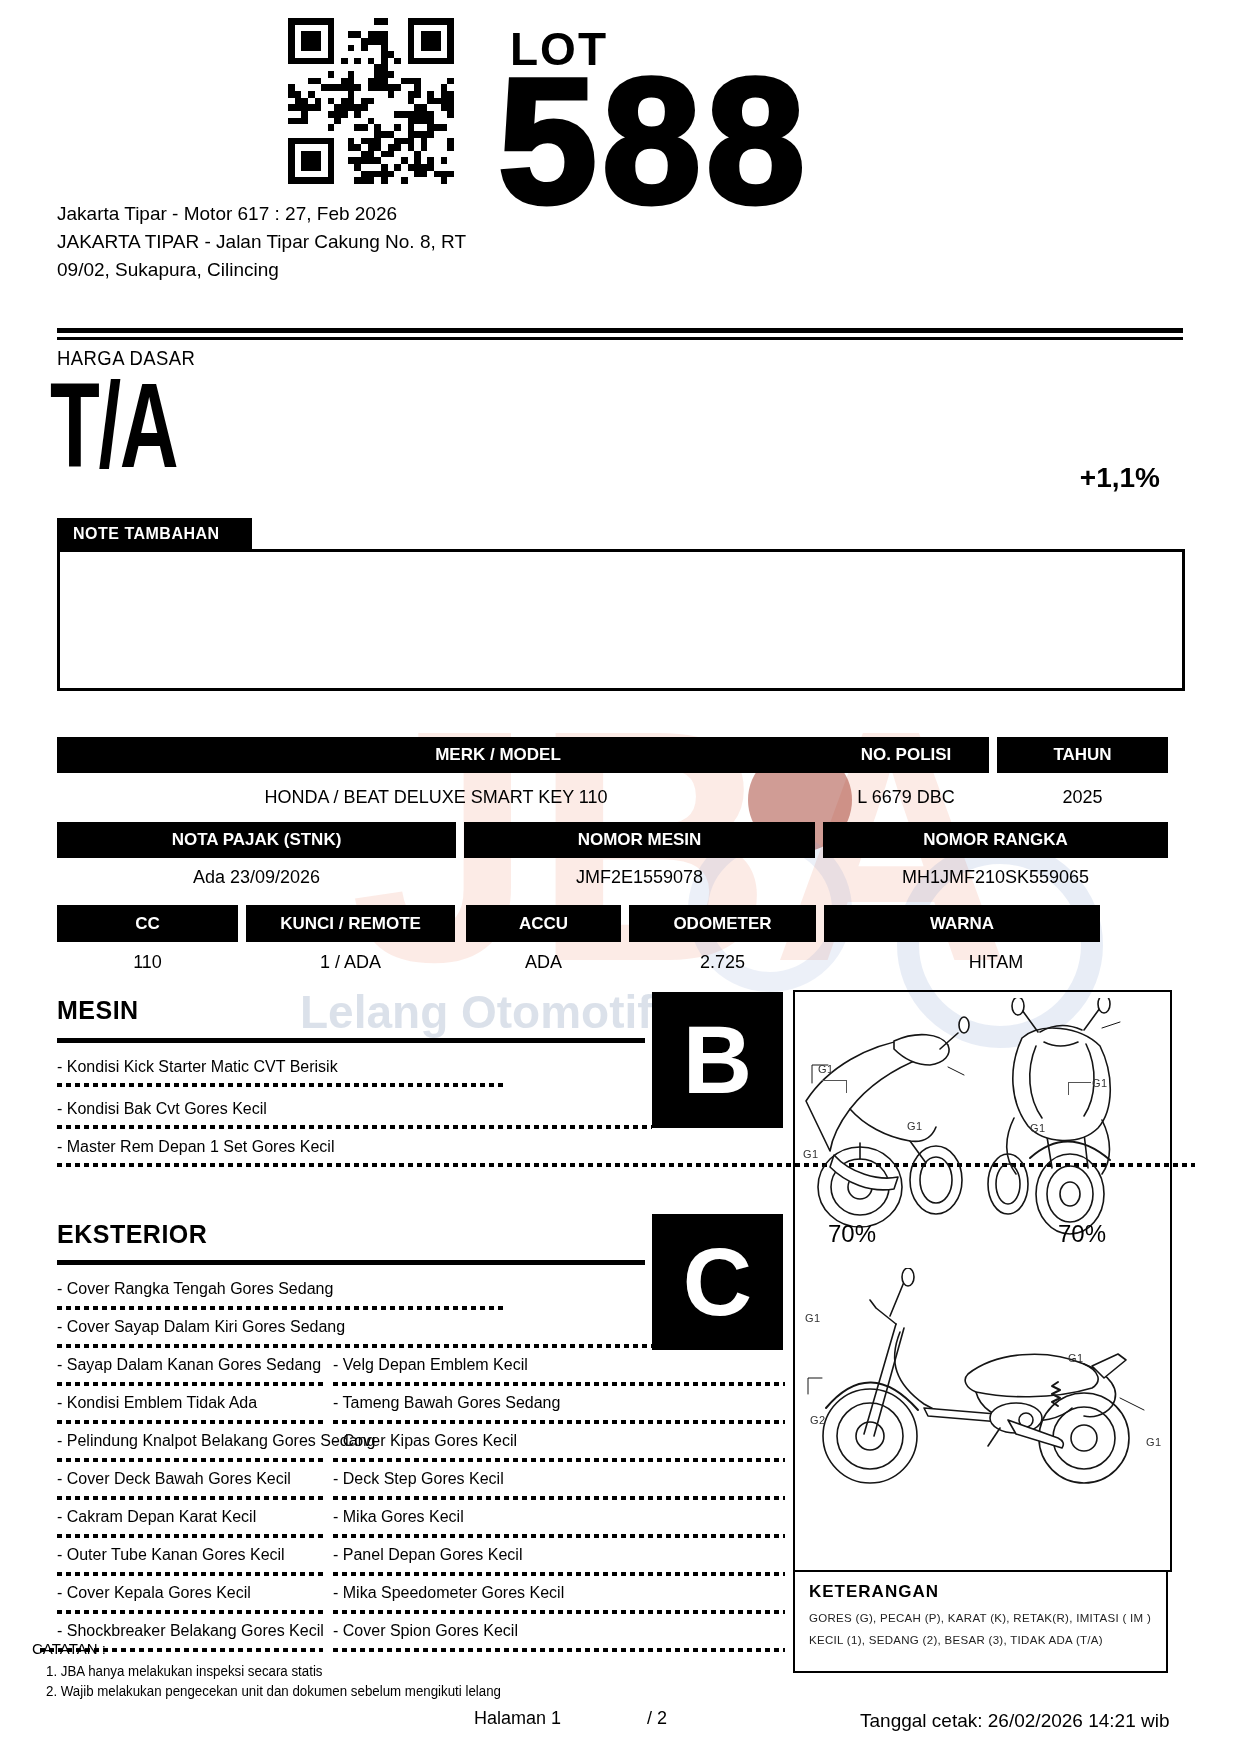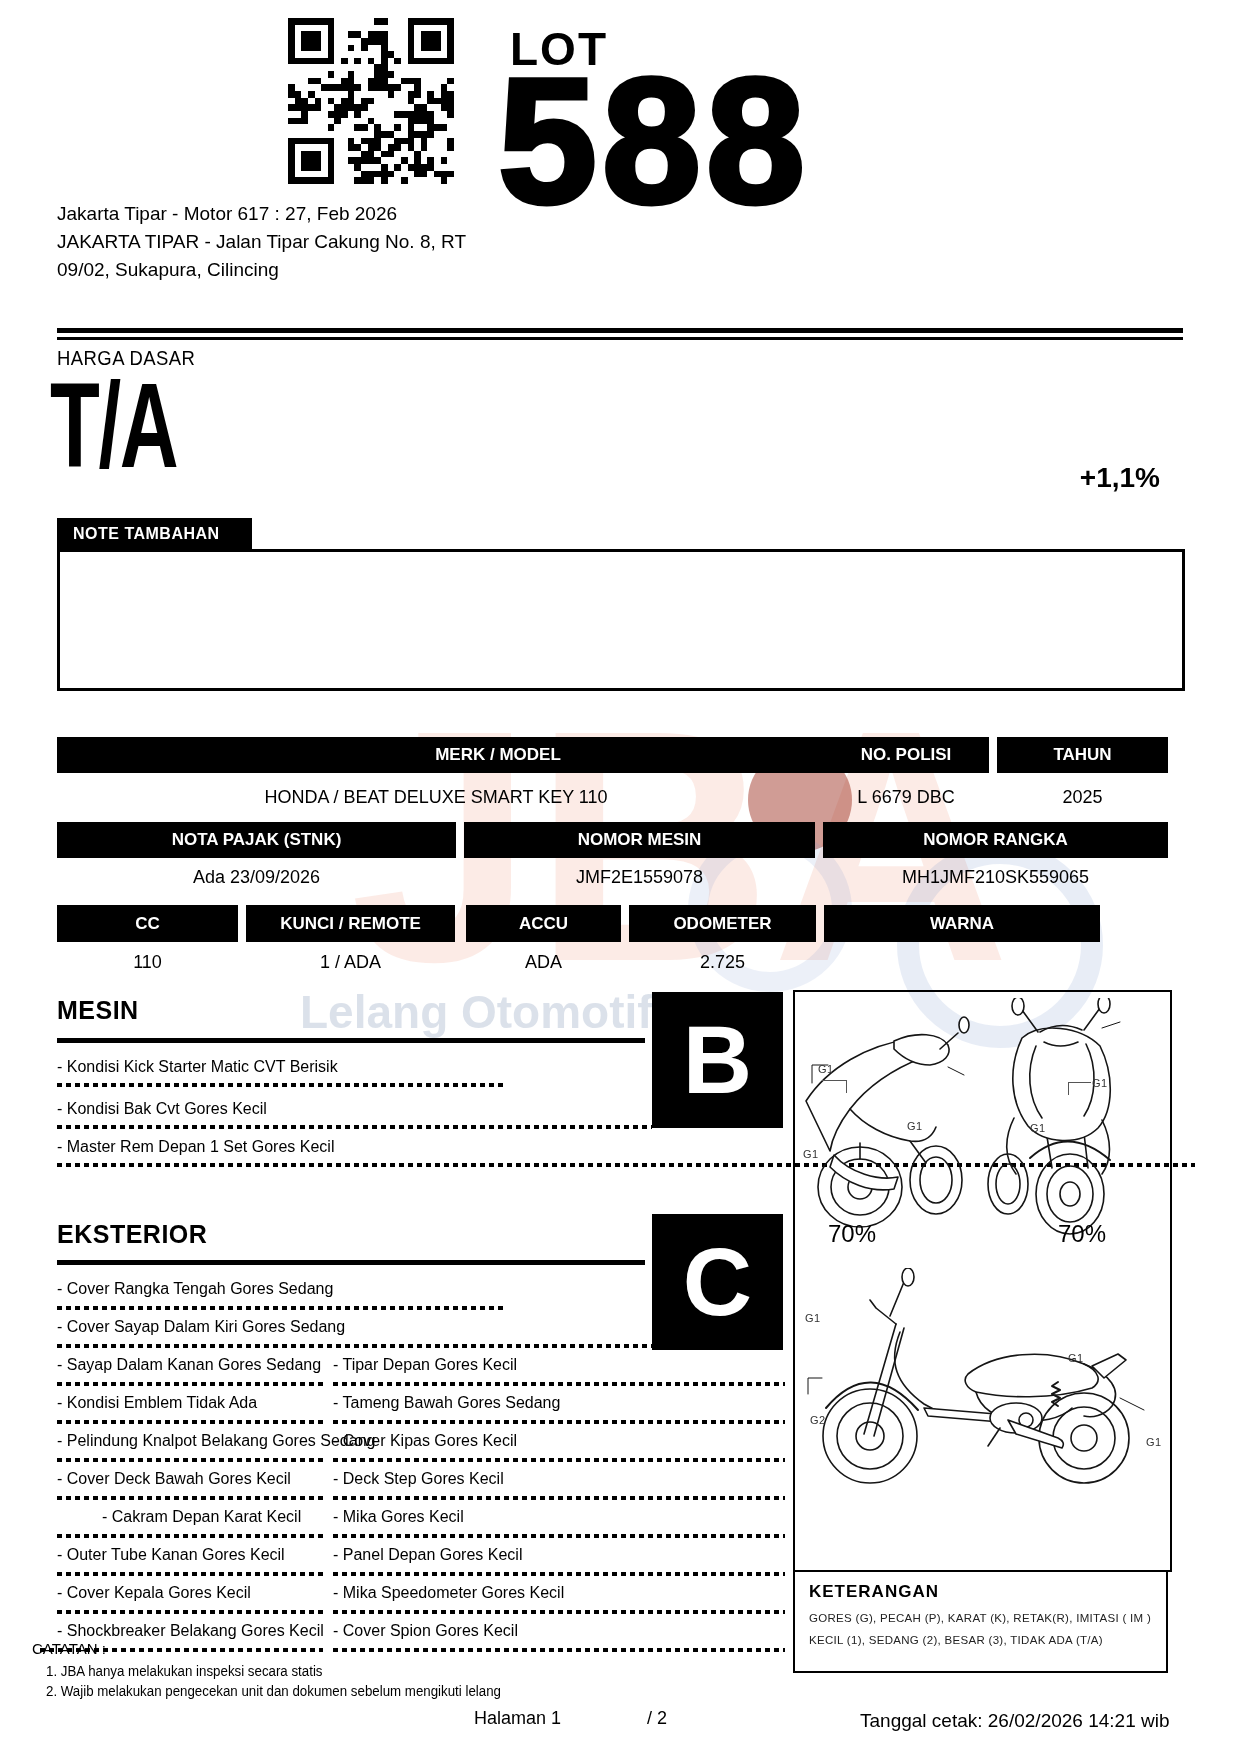--- a/index.html
+++ b/index.html
@@ -355,20 +355,21 @@
 
   <div class="hcell" style="left:57px;top:905px;width:181px;height:37px;">CC</div>
   <div class="hcell" style="left:246px;top:905px;width:209px;height:37px;">KUNCI / REMOTE</div>
   <div class="hcell" style="left:466px;top:905px;width:155px;height:37px;">ACCU</div>
   <div class="hcell" style="left:629px;top:905px;width:187px;height:37px;">ODOMETER</div>
   <div class="hcell" style="left:824px;top:905px;width:276px;height:37px;">WARNA</div>
   <div class="vcell" style="left:57px;top:947px;width:181px;">110</div>
   <div class="vcell" style="left:246px;top:947px;width:209px;">1 / ADA</div>
   <div class="vcell" style="left:466px;top:947px;width:155px;">ADA</div>
   <div class="vcell" style="left:629px;top:947px;width:187px;">2.725</div>
+  <div class="vcell" style="left:824px;top:947px;width:344px;">HITAM</div>
 
   <div class="sec-title" style="left:57px;top:996px;">MESIN</div>
   <div class="sec-bar" style="left:57px;top:1038px;width:588px;"></div>
   <div class="grade-box" style="left:652px;top:992px;">
     <span>B</span>
   </div>
   <div class="it" style="left:57px;top:1058px;">- Kondisi Kick Starter Matic CVT Berisik</div>
   <div class="dl" style="left:57px;top:1083px;width:450px;"></div>
   <div class="it" style="left:57px;top:1100px;">- Kondisi Bak Cvt Gores Kecil</div>
   <div class="dl" style="left:57px;top:1125px;width:595px;"></div>
@@ -380,40 +381,40 @@
   <div class="grade-box" style="left:652px;top:1214px;">
     <span>C</span>
   </div>
 
   <div class="it" style="left:57px;top:1280px;">- Cover Rangka Tengah Gores Sedang</div>
   <div class="dl" style="left:57px;top:1306px;width:450px;"></div>
   <div class="it" style="left:57px;top:1318px;">- Cover Sayap Dalam Kiri Gores Sedang</div>
   <div class="dl" style="left:57px;top:1344px;width:595px;"></div>
 
   <div class="it" style="left:57px;top:1356px;">- Sayap Dalam Kanan Gores Sedang</div>
-  <div class="it" style="left:333px;top:1356px;">- Tipar Depan Gores Kecil</div>
+  <div class="it" style="left:333px;top:1356px;">- Velg Depan Emblem Kecil</div>
   <div class="dl" style="left:57px;top:1382px;width:266px;"></div>
   <div class="dl" style="left:333px;top:1382px;width:452px;"></div>
 
   <div class="it" style="left:57px;top:1394px;">- Kondisi Emblem Tidak Ada</div>
   <div class="it" style="left:333px;top:1394px;">- Tameng Bawah Gores Sedang</div>
   <div class="dl" style="left:57px;top:1420px;width:266px;"></div>
   <div class="dl" style="left:333px;top:1420px;width:452px;"></div>
 
   <div class="it" style="left:57px;top:1432px;">- Pelindung Knalpot Belakang Gores Sedang</div>
   <div class="it" style="left:333px;top:1432px;">- Cover Kipas Gores Kecil</div>
   <div class="dl" style="left:57px;top:1458px;width:266px;"></div>
   <div class="dl" style="left:333px;top:1458px;width:452px;"></div>
 
   <div class="it" style="left:57px;top:1470px;">- Cover Deck Bawah Gores Kecil</div>
   <div class="it" style="left:333px;top:1470px;">- Deck Step Gores Kecil</div>
   <div class="dl" style="left:57px;top:1496px;width:266px;"></div>
   <div class="dl" style="left:333px;top:1496px;width:452px;"></div>
 
-  <div class="it" style="left:57px;top:1508px;margin-left:45px;">- Cakram Depan Karat Kecil</div>
+  <div class="it" style="left:57px;top:1508px;">- Cakram Depan Karat Kecil</div>
   <div class="it" style="left:333px;top:1508px;">- Mika Gores Kecil</div>
   <div class="dl" style="left:57px;top:1534px;width:266px;"></div>
   <div class="dl" style="left:333px;top:1534px;width:452px;"></div>
 
   <div class="it" style="left:57px;top:1546px;">- Outer Tube Kanan Gores Kecil</div>
   <div class="it" style="left:333px;top:1546px;">- Panel Depan Gores Kecil</div>
   <div class="dl" style="left:57px;top:1572px;width:266px;"></div>
   <div class="dl" style="left:333px;top:1572px;width:452px;"></div>
 
   <div class="it" style="left:57px;top:1584px;">- Cover Kepala Gores Kecil</div>

